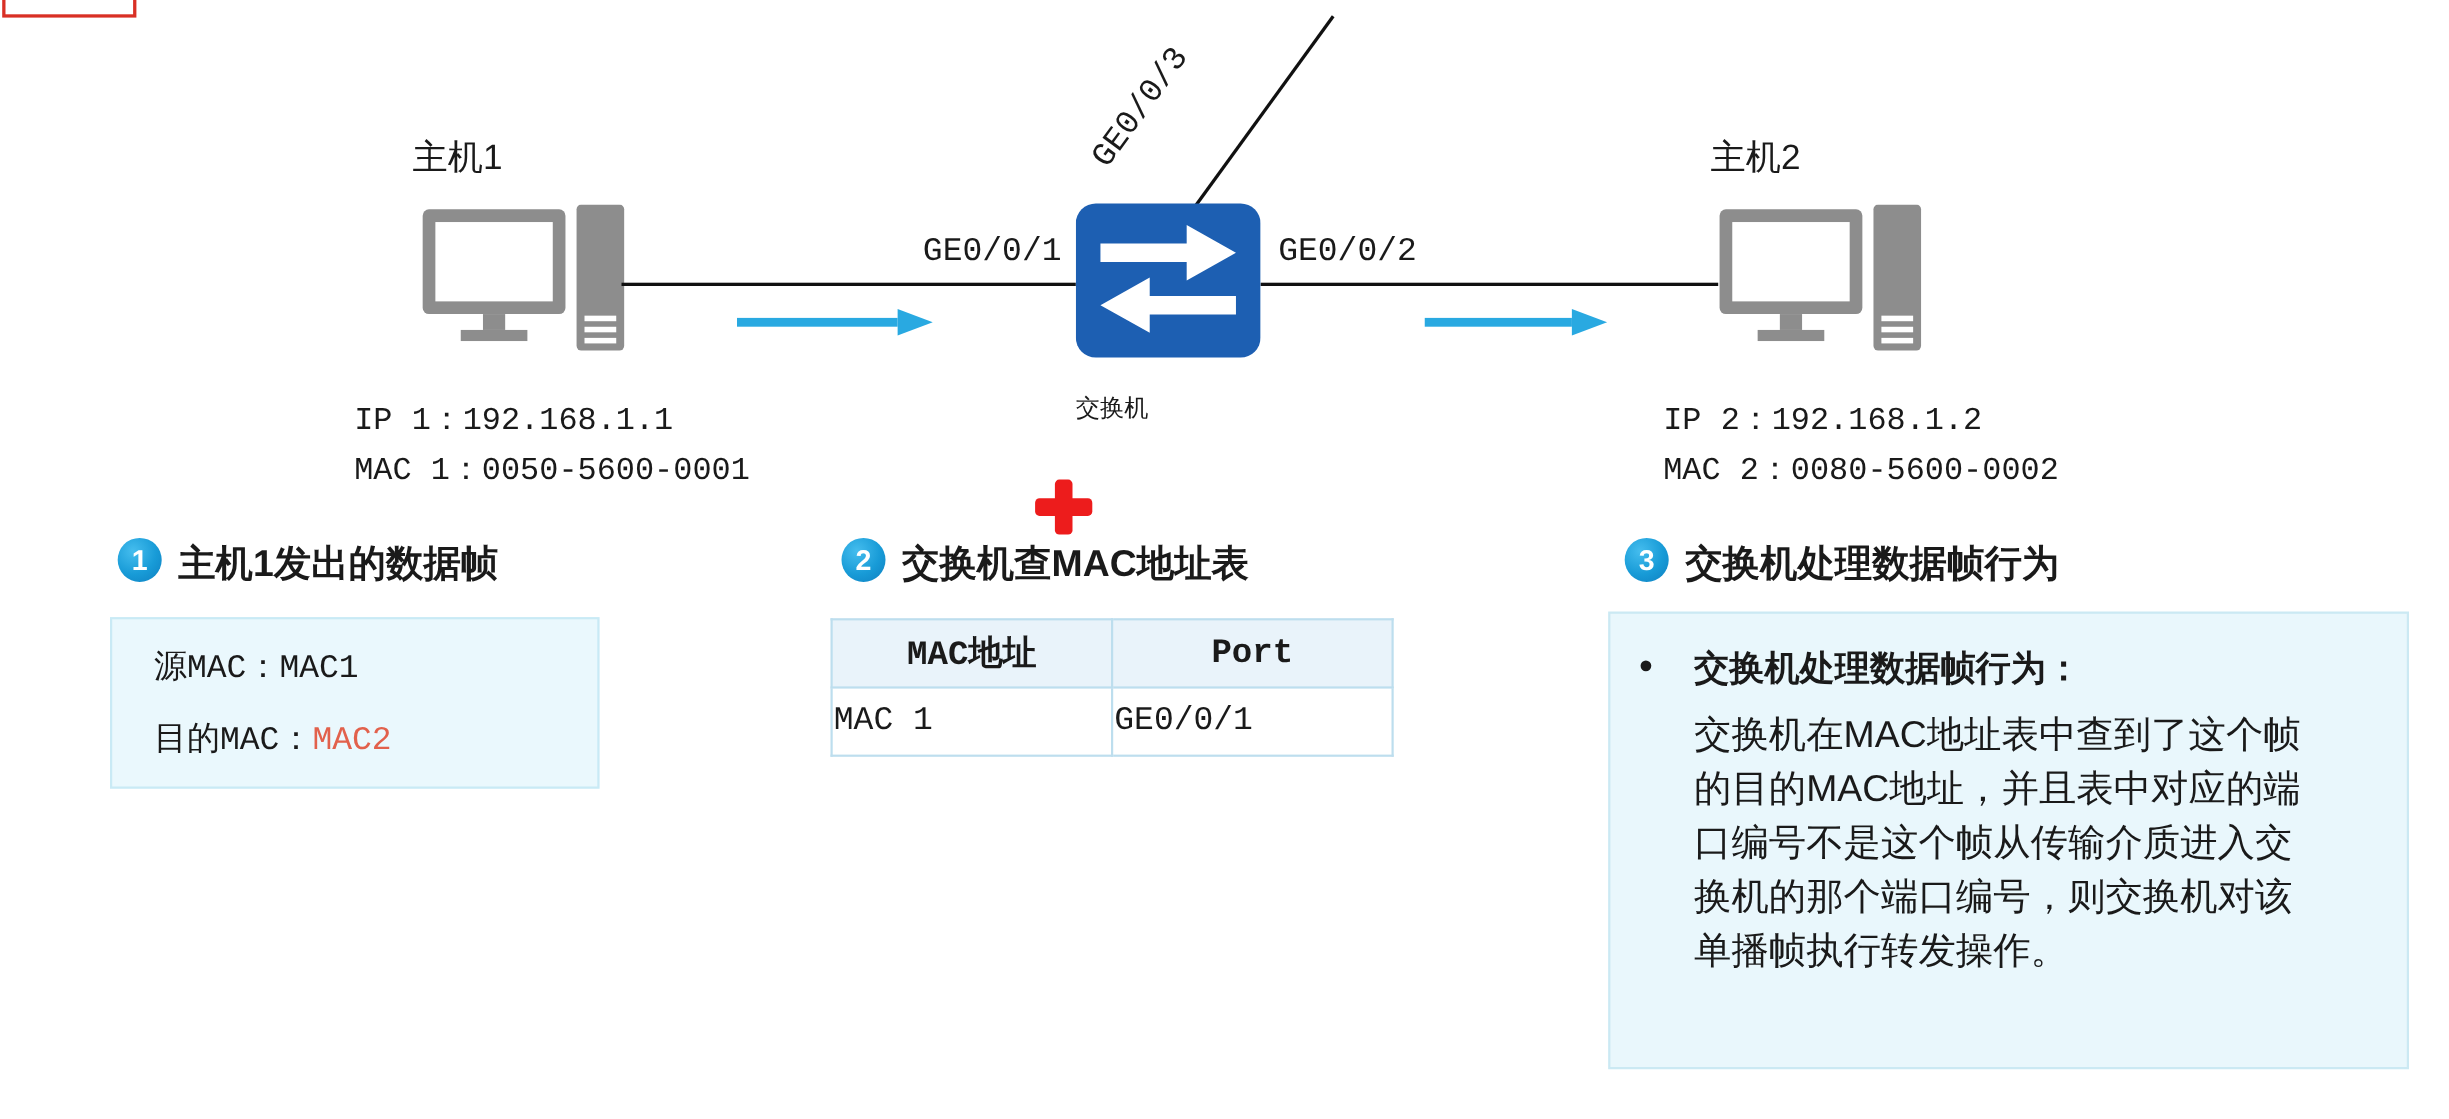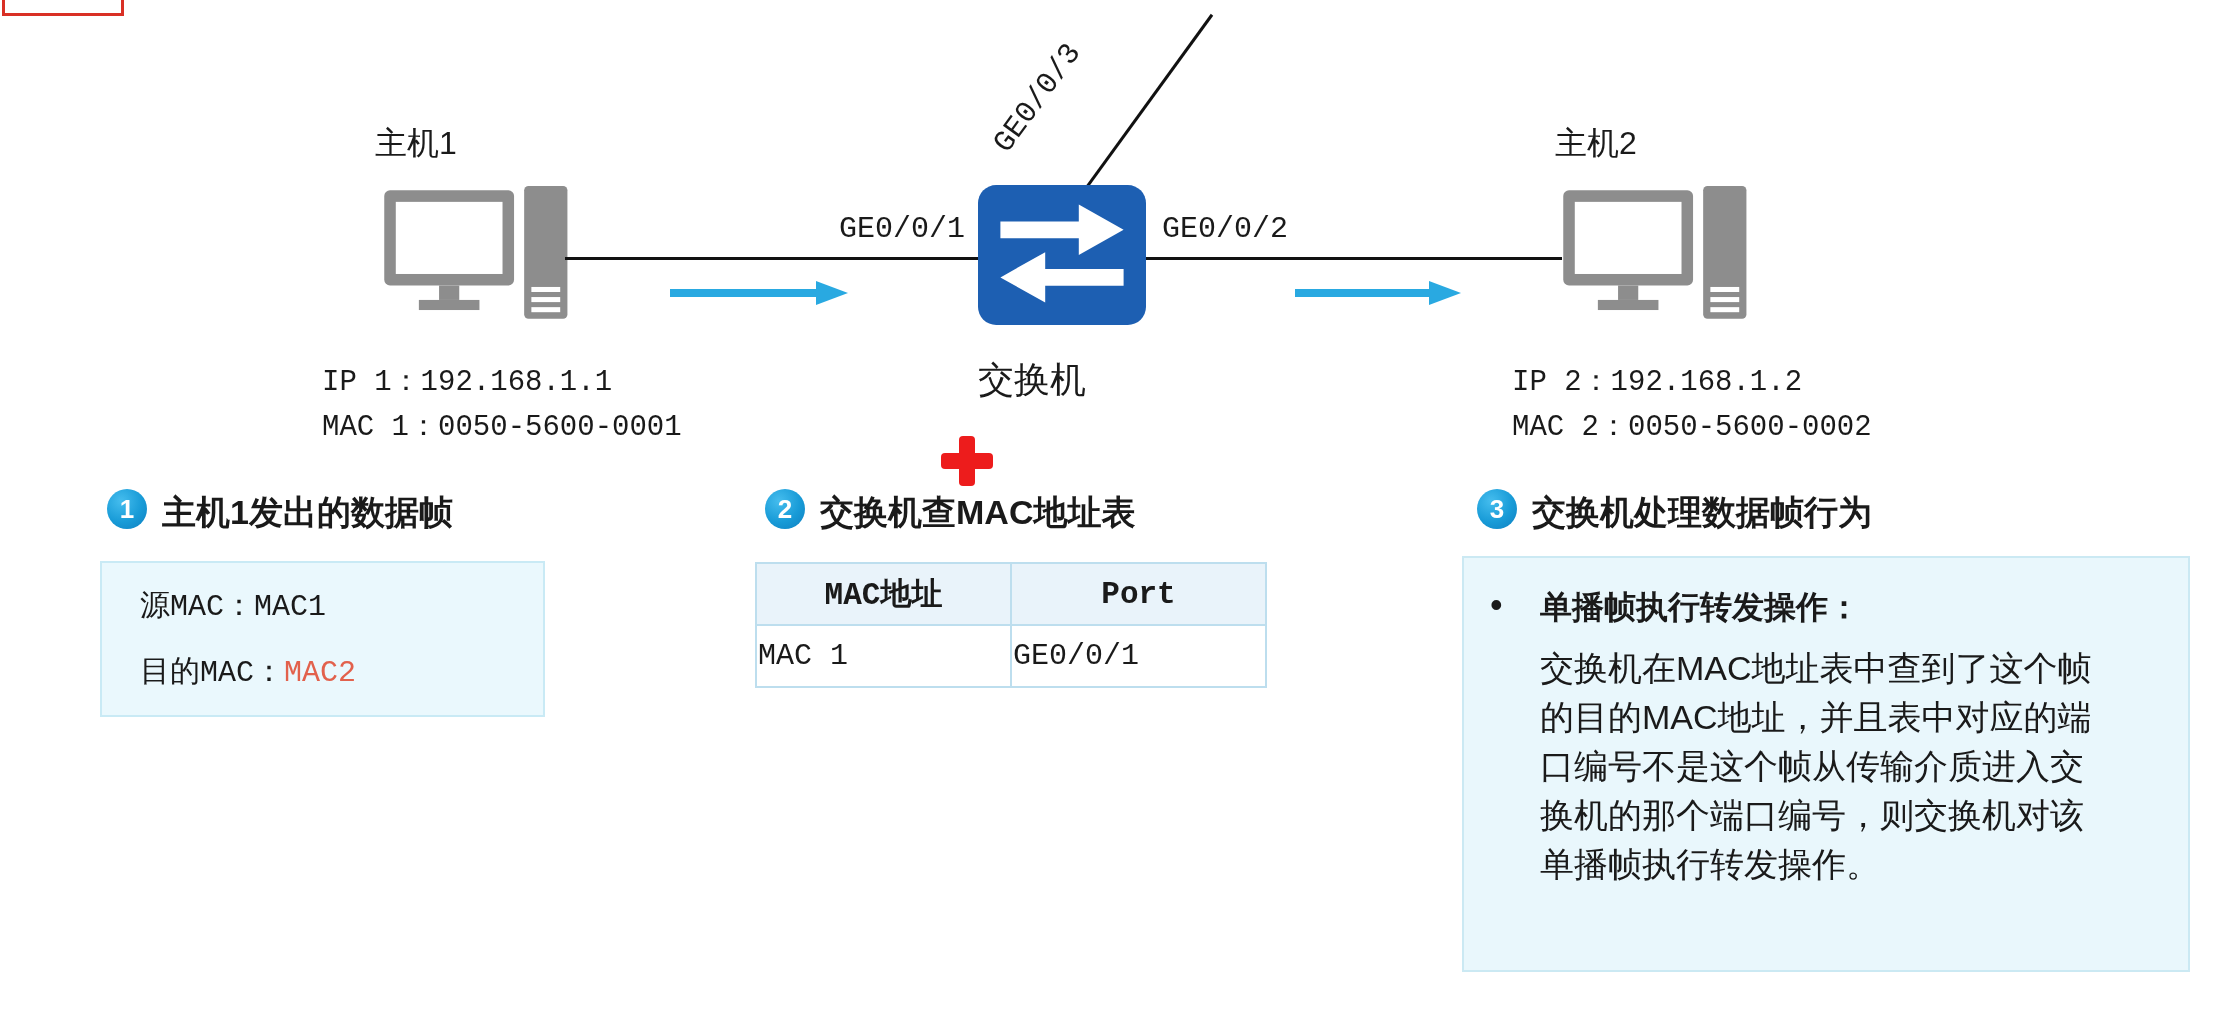--- a/index.html
+++ b/index.html
@@ -11,21 +11,21 @@
   .mono{font-family:"Liberation Mono","DejaVu Sans Mono",monospace;}
   .center{text-align:left;}
 
   
   .corner-marker{left:2px;top:-4px;width:116px;height:14px;border:3px solid #d93025;background:#fff;}
 
   
   .node-label{font-size:32px;}
   .host1-label{left:375px;top:122px;width:200px;}
   .host2-label{left:1555px;top:122px;width:200px;}
-  .switch-label{left:978px;top:356px;width:168px;font-size:36px;}
+  .switch-label{left:978px;top:356px;width:168px;font-size:22px;}
 
   
   .host1-icon{left:383px;top:186px;width:190px;height:150px;}
   .host2-icon{left:1562px;top:186px;width:190px;height:150px;}
   .switch-icon{left:978px;top:184px;width:168px;height:142px;}
 
   
   .link{border-top:3px solid #111;height:0;}
   .link-left{left:565px;top:257px;width:413px;}
   .link-right{left:1146px;top:257px;width:416px;}
@@ -148,21 +148,21 @@
       <rect x="0" y="11" width="134" height="8" fill="#29a9e1"></rect>
       <polygon points="134,3 166,15 134,27" fill="#29a9e1"></polygon>
     </svg>
   </div>
 
   <div class="abs center switch-label">交换机</div>
 
   <div class="abs host-info mono host1-info">IP 1：192.168.1.1
 MAC 1：0050-5600-0001</div>
   <div class="abs host-info mono host2-info">IP 2：192.168.1.2
-MAC 2：0050-5600-0002</div>
+MAC 2：0080-5600-0002</div>
 
   <div class="abs red-cross">
     <div class="bar-v"></div>
     <div class="bar-h"></div>
   </div>
 
   <div class="abs step-circle step1-circle">1</div>
   <div class="abs step-title step1-title">主机1发出的数据帧</div>
   <div class="abs frame-box">
     <div class="frame-line frame-src mono">源MAC：MAC1</div>
@@ -185,21 +185,21 @@
           <td>GE0/0/1</td>
         </tr>
       </tbody>
     </table>
   </div>
 
   <div class="abs step-circle step3-circle">3</div>
   <div class="abs step-title step3-title">交换机处理数据帧行为</div>
   <div class="abs behavior-box">
     <div class="behavior-bullet">•</div>
-    <div class="behavior-subtitle">单播帧执行转发操作：</div>
+    <div class="behavior-subtitle">交换机处理数据帧行为：</div>
     <div class="behavior-body">交换机在MAC地址表中查到了这个帧
 的目的MAC地址，并且表中对应的端
 口编号不是这个帧从传输介质进入交
 换机的那个端口编号，则交换机对该
 单播帧执行转发操作。</div>
   </div>
 
 </div>
 
 </body></html>

